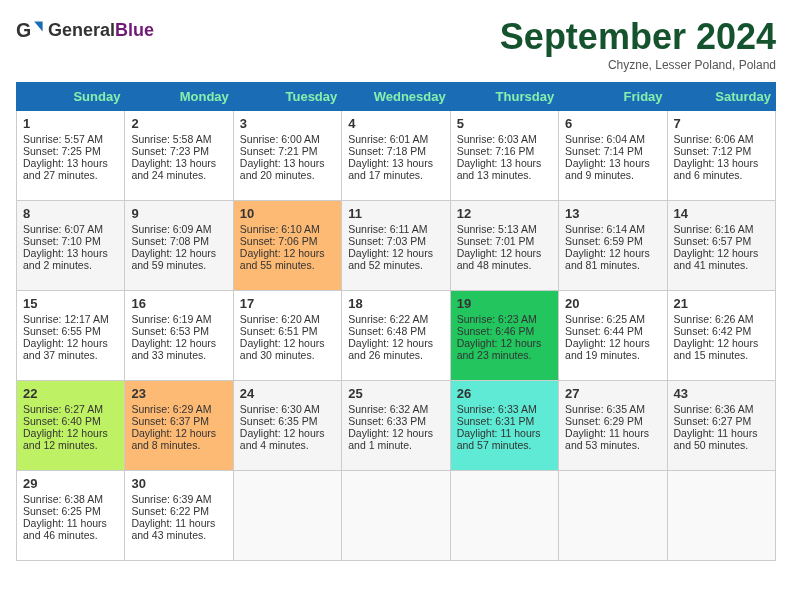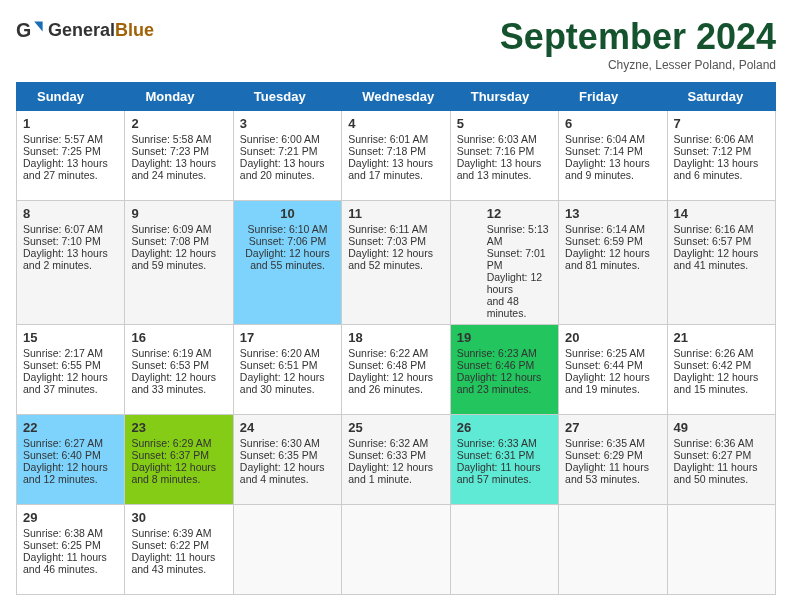--- a/index.html
+++ b/index.html
@@ -22,21 +22,21 @@
       gap: 4px;
     }
     .logo-text-general {
       font-size: 18px;
       font-weight: bold;
       color: #333;
     }
     .logo-text-blue {
       font-size: 18px;
       font-weight: bold;
-      color: #a16207;
+      color: #701a75;
     }
     .logo-icon {
       width: 28px;
       height: 28px;
     }
     .title-area {
       text-align: right;
     }
     .month-title {
       font-size: 36px;
@@ -47,23 +47,23 @@
       font-size: 12px;
       color: #555;
     }
     .calendar-table {
       width: 100%;
       border-collapse: collapse;
       table-layout: fixed;
     }
     .calendar-table th {
       background-color: #1a6db5;
-      color: #ffffff;
-      text-align: left;
-      padding: 6px 20px;
+      color: #86efac;
+      text-align: right;
+      padding: 6px 4px;
       font-size: 13px;
       font-weight: bold;
       border: 1px solid #1a6db5;
     }
     .calendar-table td {
       border: 1px solid #ccc;
       vertical-align: top;
       padding: 5px 6px;
       font-size: 10.5px;
       color: #333;
@@ -171,35 +171,35 @@
           <div>Daylight: 13 hours</div>
           <div>and 2 minutes.</div>
         </td>
         <td style="background-color: rgb(245, 245, 245);">
           <span class="day-num">9</span>
           <div>Sunrise: 6:09 AM</div>
           <div>Sunset: 7:08 PM</div>
           <div>Daylight: 12 hours</div>
           <div>and 59 minutes.</div>
         </td>
-        <td style="background-color: #7dd3fc; text-align: center;">
+        <td style="background-color: #fdba74;">
           <span class="day-num">10</span>
           <div>Sunrise: 6:10 AM</div>
           <div>Sunset: 7:06 PM</div>
           <div>Daylight: 12 hours</div>
           <div>and 55 minutes.</div>
         </td>
         <td style="background-color: rgb(245, 245, 245);">
           <span class="day-num">11</span>
           <div>Sunrise: 6:11 AM</div>
           <div>Sunset: 7:03 PM</div>
           <div>Daylight: 12 hours</div>
           <div>and 52 minutes.</div>
         </td>
-        <td style="background-color: rgb(245, 245, 245); padding-left: 36px;">
+        <td style="background-color: rgb(245, 245, 245);">
           <span class="day-num">12</span>
           <div>Sunrise: 5:13 AM</div>
           <div>Sunset: 7:01 PM</div>
           <div>Daylight: 12 hours</div>
           <div>and 48 minutes.</div>
         </td>
         <td style="background-color: rgb(245, 245, 245);">
           <span class="day-num">13</span>
           <div>Sunrise: 6:14 AM</div>
           <div>Sunset: 6:59 PM</div>
@@ -210,21 +210,21 @@
           <span class="day-num">14</span>
           <div>Sunrise: 6:16 AM</div>
           <div>Sunset: 6:57 PM</div>
           <div>Daylight: 12 hours</div>
           <div>and 41 minutes.</div>
         </td>
       </tr>
       <tr>
         <td style="background-color: rgb(255, 255, 255);">
           <span class="day-num">15</span>
-          <div>Sunrise: 2:17 AM</div>
+          <div>Sunrise: 12:17 AM</div>
           <div>Sunset: 6:55 PM</div>
           <div>Daylight: 12 hours</div>
           <div>and 37 minutes.</div>
         </td>
         <td style="background-color: rgb(255, 255, 255);">
           <span class="day-num">16</span>
           <div>Sunrise: 6:19 AM</div>
           <div>Sunset: 6:53 PM</div>
           <div>Daylight: 12 hours</div>
           <div>and 33 minutes.</div>
@@ -259,28 +259,28 @@
         </td>
         <td style="background-color: rgb(255, 255, 255);">
           <span class="day-num">21</span>
           <div>Sunrise: 6:26 AM</div>
           <div>Sunset: 6:42 PM</div>
           <div>Daylight: 12 hours</div>
           <div>and 15 minutes.</div>
         </td>
       </tr>
       <tr>
-        <td style="background-color: #7dd3fc;">
+        <td style="background-color: #bef264;">
           <span class="day-num">22</span>
           <div>Sunrise: 6:27 AM</div>
           <div>Sunset: 6:40 PM</div>
           <div>Daylight: 12 hours</div>
           <div>and 12 minutes.</div>
         </td>
-        <td style="background-color: #84cc16;">
+        <td style="background-color: #fdba74;">
           <span class="day-num">23</span>
           <div>Sunrise: 6:29 AM</div>
           <div>Sunset: 6:37 PM</div>
           <div>Daylight: 12 hours</div>
           <div>and 8 minutes.</div>
         </td>
         <td style="background-color: rgb(245, 245, 245);">
           <span class="day-num">24</span>
           <div>Sunrise: 6:30 AM</div>
           <div>Sunset: 6:35 PM</div>
@@ -302,21 +302,21 @@
           <div>and 57 minutes.</div>
         </td>
         <td style="background-color: rgb(245, 245, 245);">
           <span class="day-num">27</span>
           <div>Sunrise: 6:35 AM</div>
           <div>Sunset: 6:29 PM</div>
           <div>Daylight: 11 hours</div>
           <div>and 53 minutes.</div>
         </td>
         <td style="background-color: rgb(245, 245, 245);">
-          <span class="day-num">49</span>
+          <span class="day-num">43</span>
           <div>Sunrise: 6:36 AM</div>
           <div>Sunset: 6:27 PM</div>
           <div>Daylight: 11 hours</div>
           <div>and 50 minutes.</div>
         </td>
       </tr>
       <tr>
         <td style="background-color: rgb(255, 255, 255);">
           <span class="day-num">29</span>
           <div>Sunrise: 6:38 AM</div>

